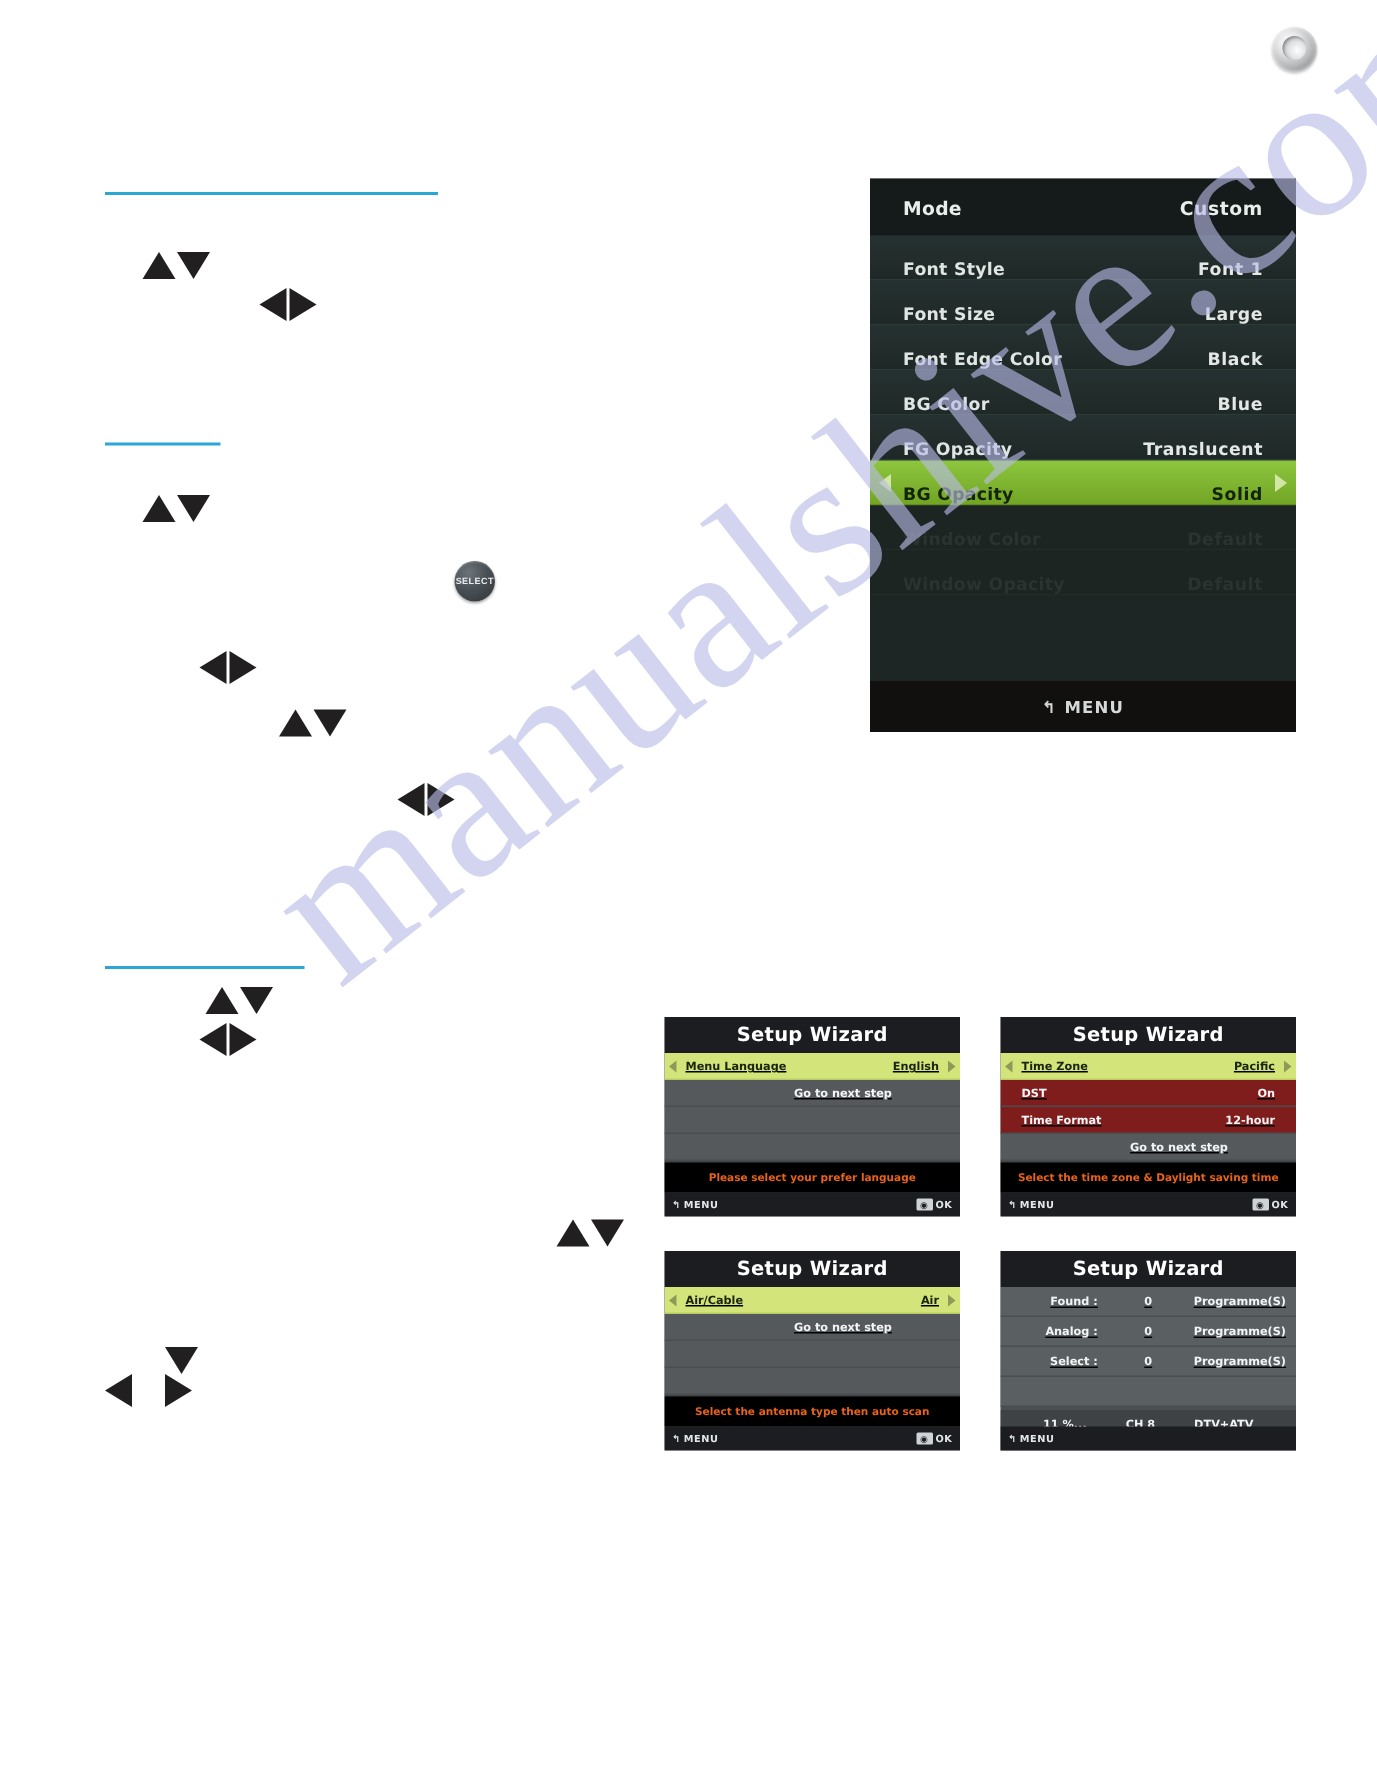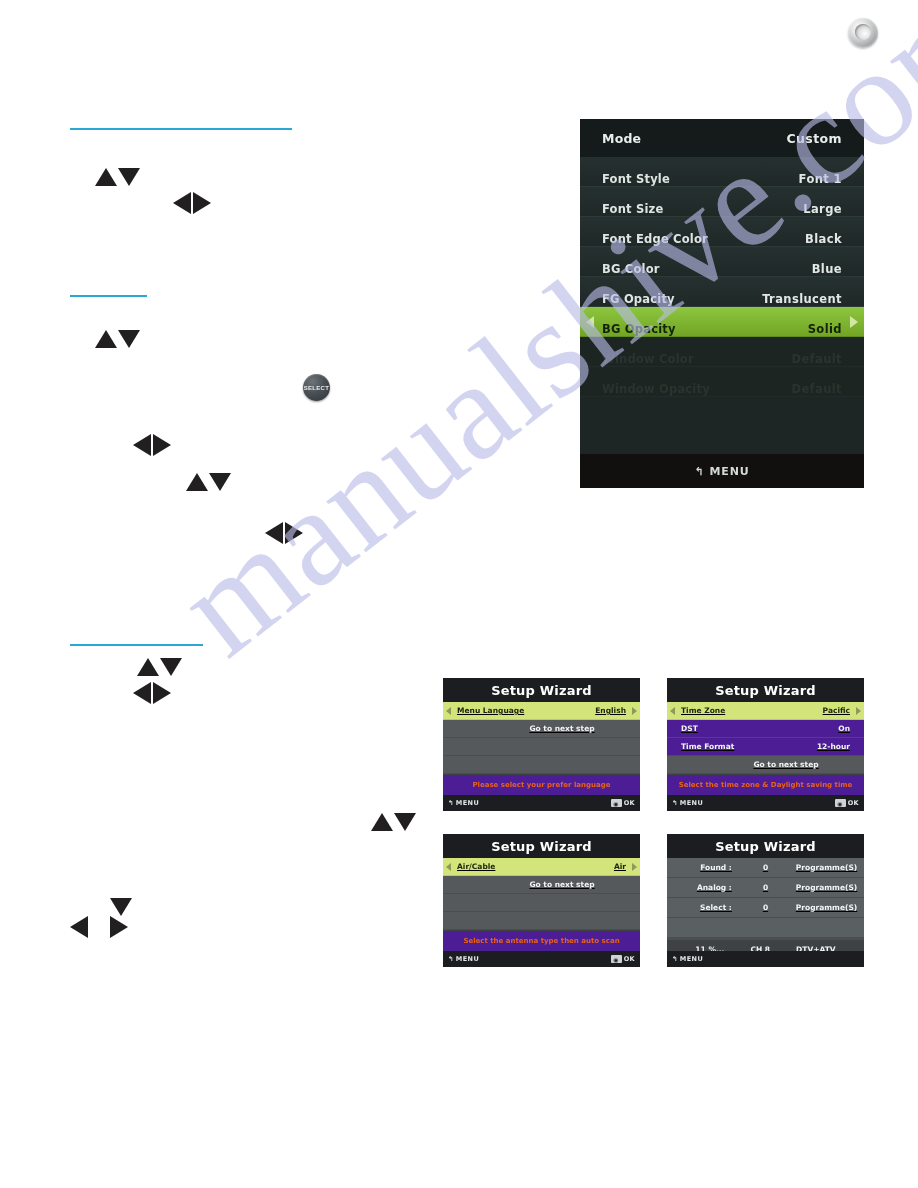--- a/index.html
+++ b/index.html
@@ -194,21 +194,21 @@
     height: 109px;
     text-decoration: underline;
   }
   .wiz-row {
     position: relative;
     height: 18px;
     display: flex;
     align-items: center;
     padding: 0 14px;
     box-sizing: border-box;
-    background: #4c1d95;
+    background: #7f1d1d;
     border-bottom: 1px solid #4a4e51;
   }
   .wiz-row .lbl { color: #f2f4f5; font-size: 7.5px; font-weight: 700; }
   .wiz-row .val { margin-left: auto; color: #f2f4f5; font-size: 7.5px; font-weight: 700; }
   .wiz-row.sel { background: #d2e47a; border-bottom: 1px solid #b9cc63; }
   .wiz-row.sel .lbl, .wiz-row.sel .val { color: #1b2408; }
   .wiz-row.center {
     justify-content: center;
     background: #56595c;
   }
@@ -217,21 +217,21 @@
   .wiz-arrow {
     position: absolute; width: 0; height: 0; top: 50%; margin-top: -4px;
   }
   .wiz-arrow.left  { left: 3px;  border-top: 4px solid transparent; border-bottom: 4px solid transparent; border-right: 5px solid #8d9a58; }
   .wiz-arrow.right { right: 3px; border-top: 4px solid transparent; border-bottom: 4px solid transparent; border-left: 5px solid #8d9a58; }
   .wiz-hint {
     position: absolute;
     left: 0; right: 0;
     bottom: 16px;
     height: 20px;
-    background: #4c1d95;
+    background: #000000;
     display: flex;
     align-items: center;
     justify-content: center;
     color: #e8621c;
     font-size: 7px;
     font-weight: 700;
     text-align: center;
   }
   .wiz-hintfill {
     position: absolute;

